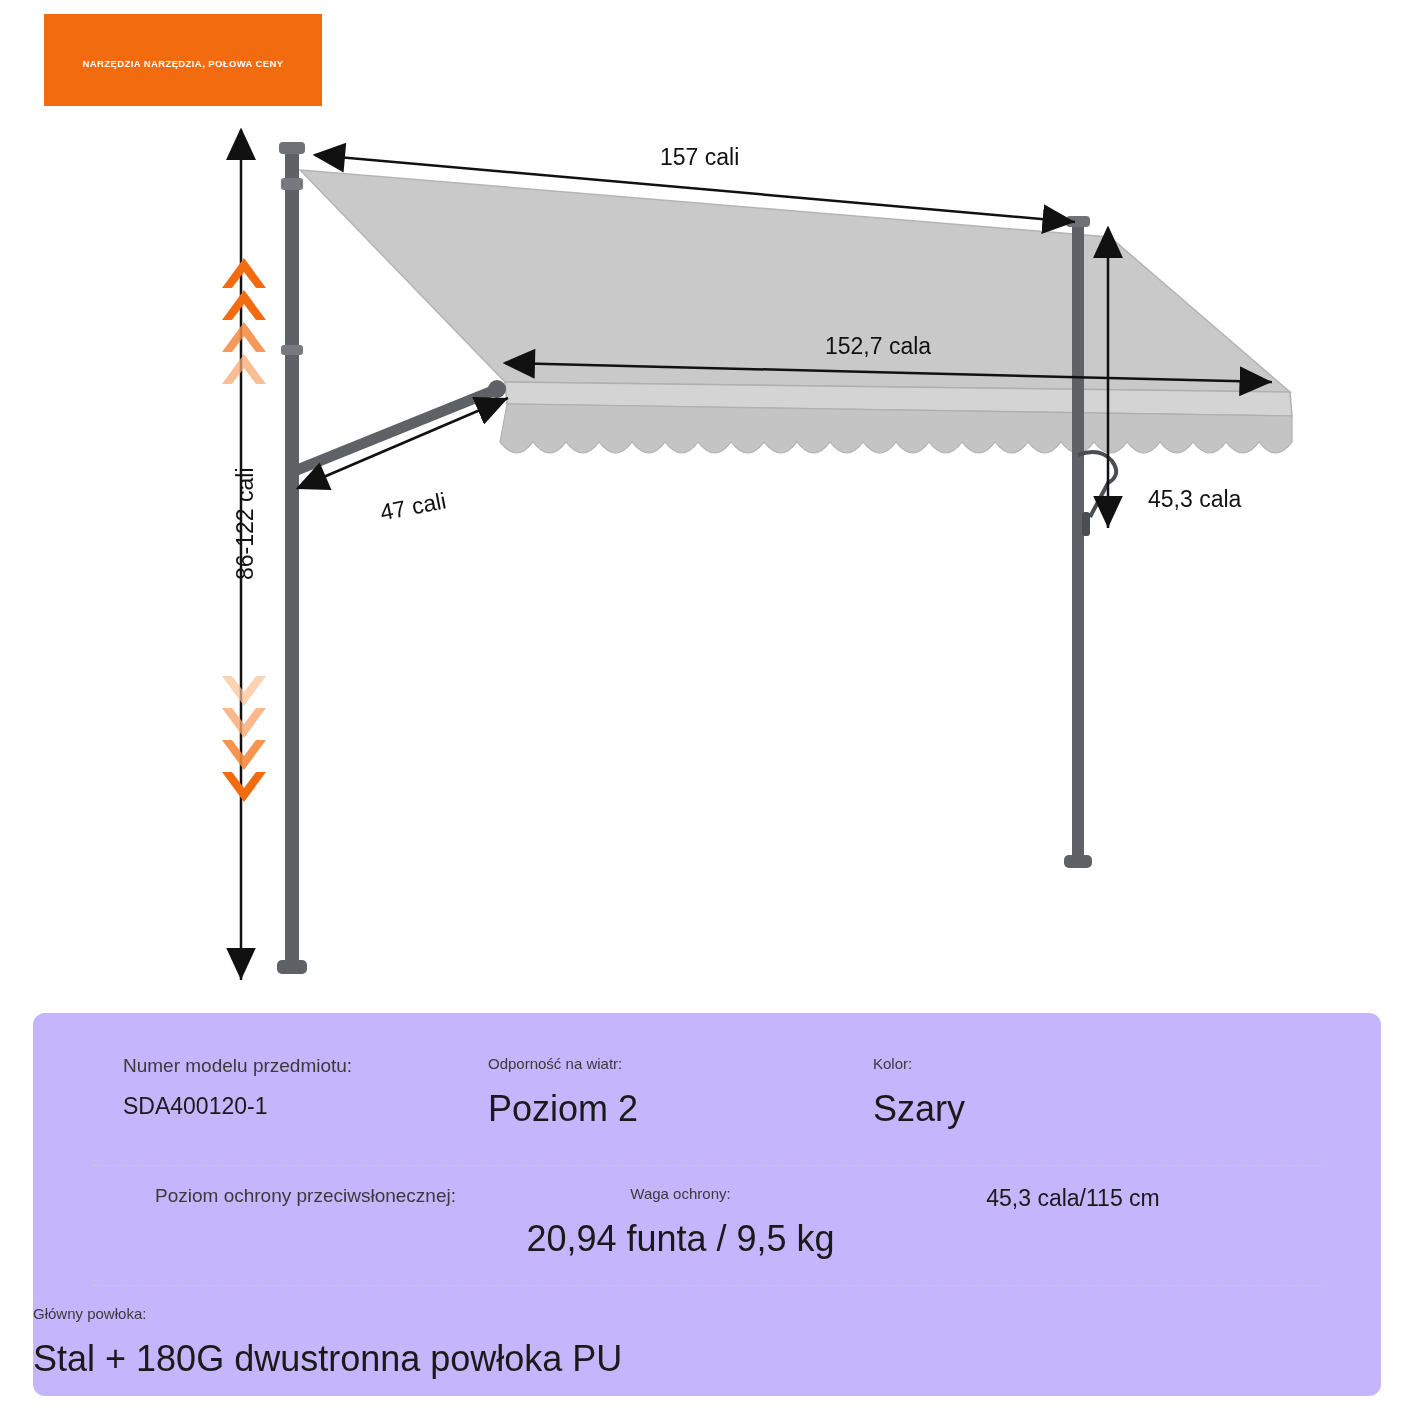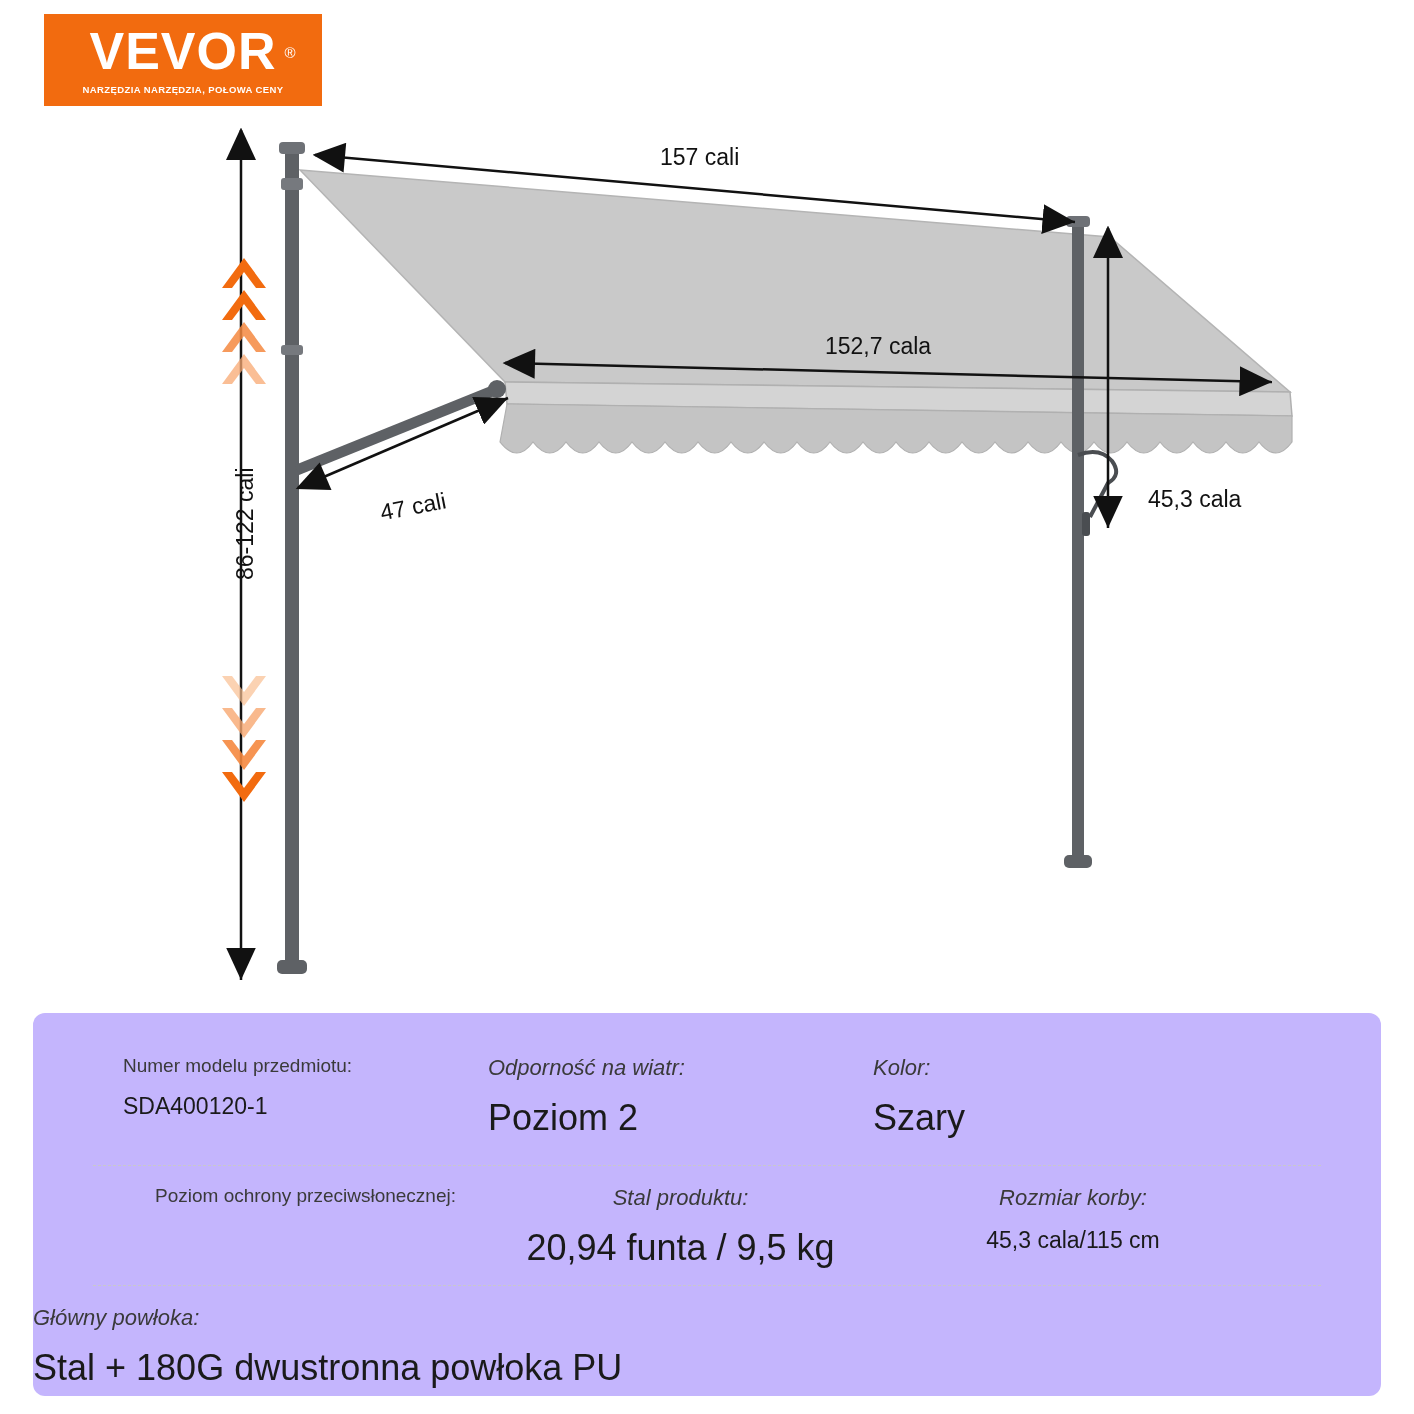--- a/index.html
+++ b/index.html
@@ -55,30 +55,27 @@
     border-top:1px dashed #c9c9c9;
   }
   .divider.d1{top:152px;}
   .divider.d2{top:272px;}
   .cell{position:relative;}
   .c1{width:455px;padding-left:90px;box-sizing:border-box;}
   .c2{width:385px;}
   .c3{width:400px;}
   .spec-key{font-size:19px;color:#3a3a3a;margin-bottom:16px;}
   .spec-val{font-size:23px;color:#1a1a1a;}
-  .spec-key.big{font-size:22px;font-style:italic;}
+  .spec-key.big{font-size:15px;}
   .spec-val.big{font-size:36px;}
 </style>
 </head>
 <body>
 
 <div class="logo-box">
-  <div class="logo-main">
-    <span>VEVOR</span><span class="logo-reg">®</span>
-  </div>
   <div class="logo-sub">NARZĘDZIA NARZĘDZIA, POŁOWA CENY</div>
 </div>
 
 <div class="diagram">
   <svg width="1414" height="1010" viewBox="0 0 1414 1010">
     <defs>
       <marker id="arrH" markerWidth="14" markerHeight="12" refX="13" refY="6" orient="auto">
         <path d="M0,0 L13,6 L0,12 z" fill="#111"></path>
       </marker>
       <marker id="arrT" markerWidth="14" markerHeight="12" refX="1" refY="6" orient="auto">
@@ -169,25 +166,24 @@
       <div class="spec-key big">Kolor:</div>
       <div class="spec-val big">Szary</div>
     </div>
   </div>
 
   <div class="spec-row r2">
     <div class="cell c1">
       <div class="spec-key">Poziom ochrony przeciwsłonecznej:</div>
     </div>
     <div class="cell c2">
-      <div class="spec-key big">Stal produktu:</div>
+      <div class="spec-key big">Waga ochrony:</div>
       <div class="spec-val big">20,94 funta / 9,5 kg</div>
     </div>
     <div class="cell c3">
-      <div class="spec-key big">Rozmiar korby:</div>
       <div class="spec-val">45,3 cala/115 cm</div>
     </div>
   </div>
 
   <div class="spec-row r3">
     <div class="cell c2" style="width:800px;">
       <div class="spec-key big">Główny powłoka:</div>
       <div class="spec-val big">Stal + 180G dwustronna powłoka PU</div>
     </div>
   </div>

